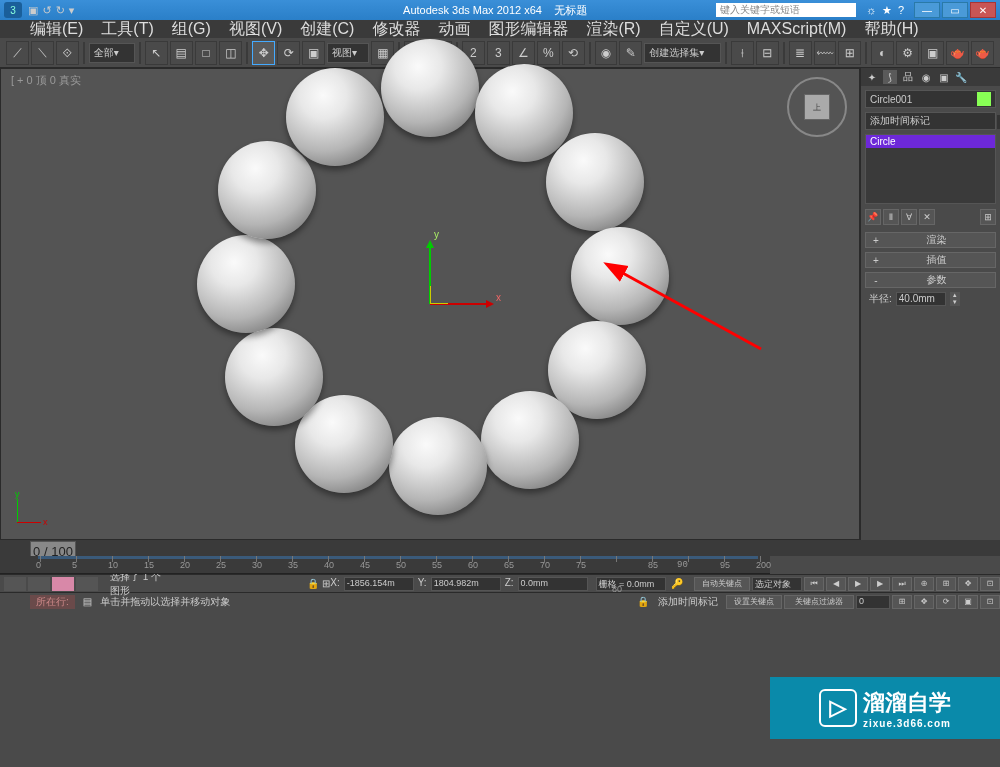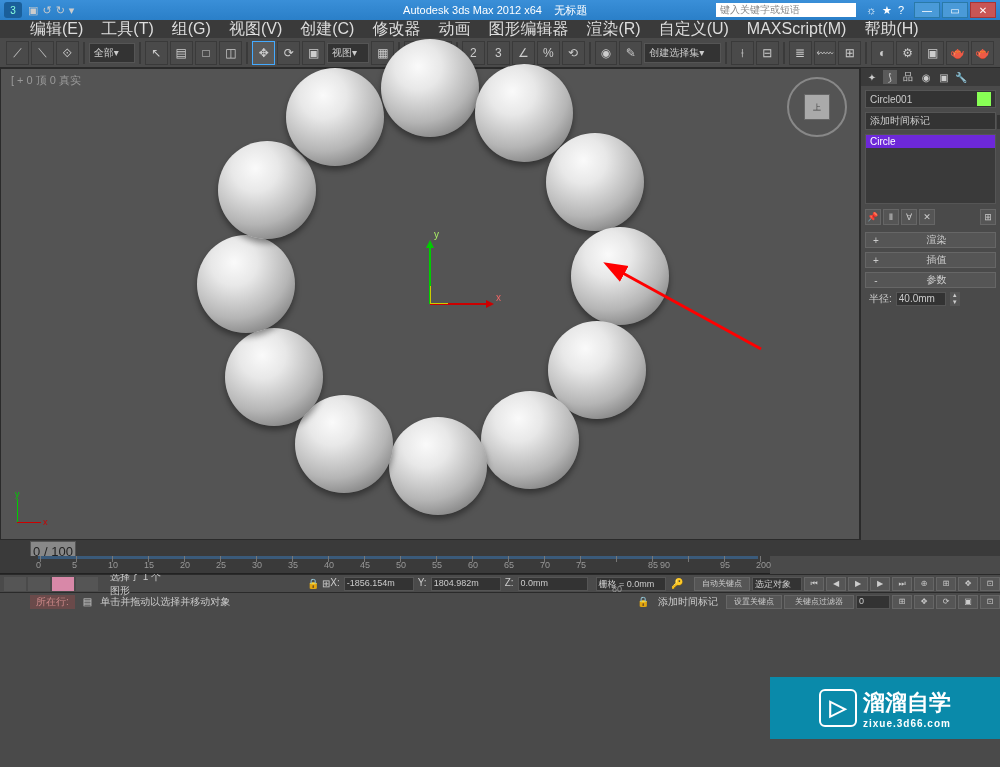--- a/index.html
+++ b/index.html
@@ -342,21 +342,21 @@
     <div class="ruler-label" style="left: 504px;">65</div>
     <div class="ruler-tick" style="left: 544px;"></div>
     <div class="ruler-label" style="left: 540px;">70</div>
     <div class="ruler-tick" style="left: 580px;"></div>
     <div class="ruler-label" style="left: 576px;">75</div>
     <div class="ruler-tick" style="left: 616px;"></div>
     <div class="ruler-label" style="left: 612px; margin-top: 24px;">80</div>
     <div class="ruler-tick" style="left: 652px;"></div>
     <div class="ruler-label" style="left: 648px;">85</div>
     <div class="ruler-tick" style="left: 688px;"></div>
-    <div class="ruler-label" style="left: 660px;">90</div>
+    <div class="ruler-label" style="left: 677px; font-family: Liberation Mono, monospace;">90</div>
     <div class="ruler-tick" style="left: 724px;"></div>
     <div class="ruler-label" style="left: 720px;">95</div>
     <div class="ruler-tick" style="left: 760px;"></div>
     <div class="ruler-label" style="left: 756px;">200</div>
   </div>
 
 <div class="watermark">
   <div class="play">▷</div>
   <div>
     <div>溜溜自学</div>

